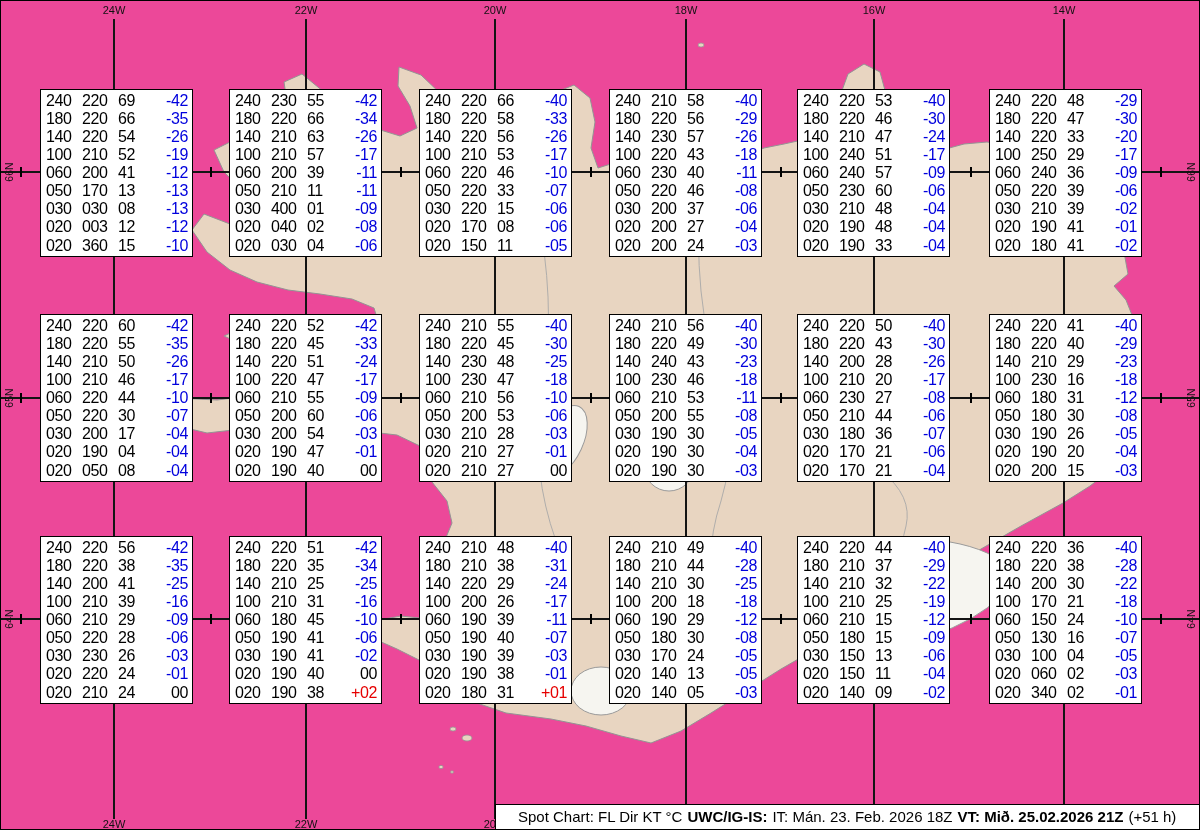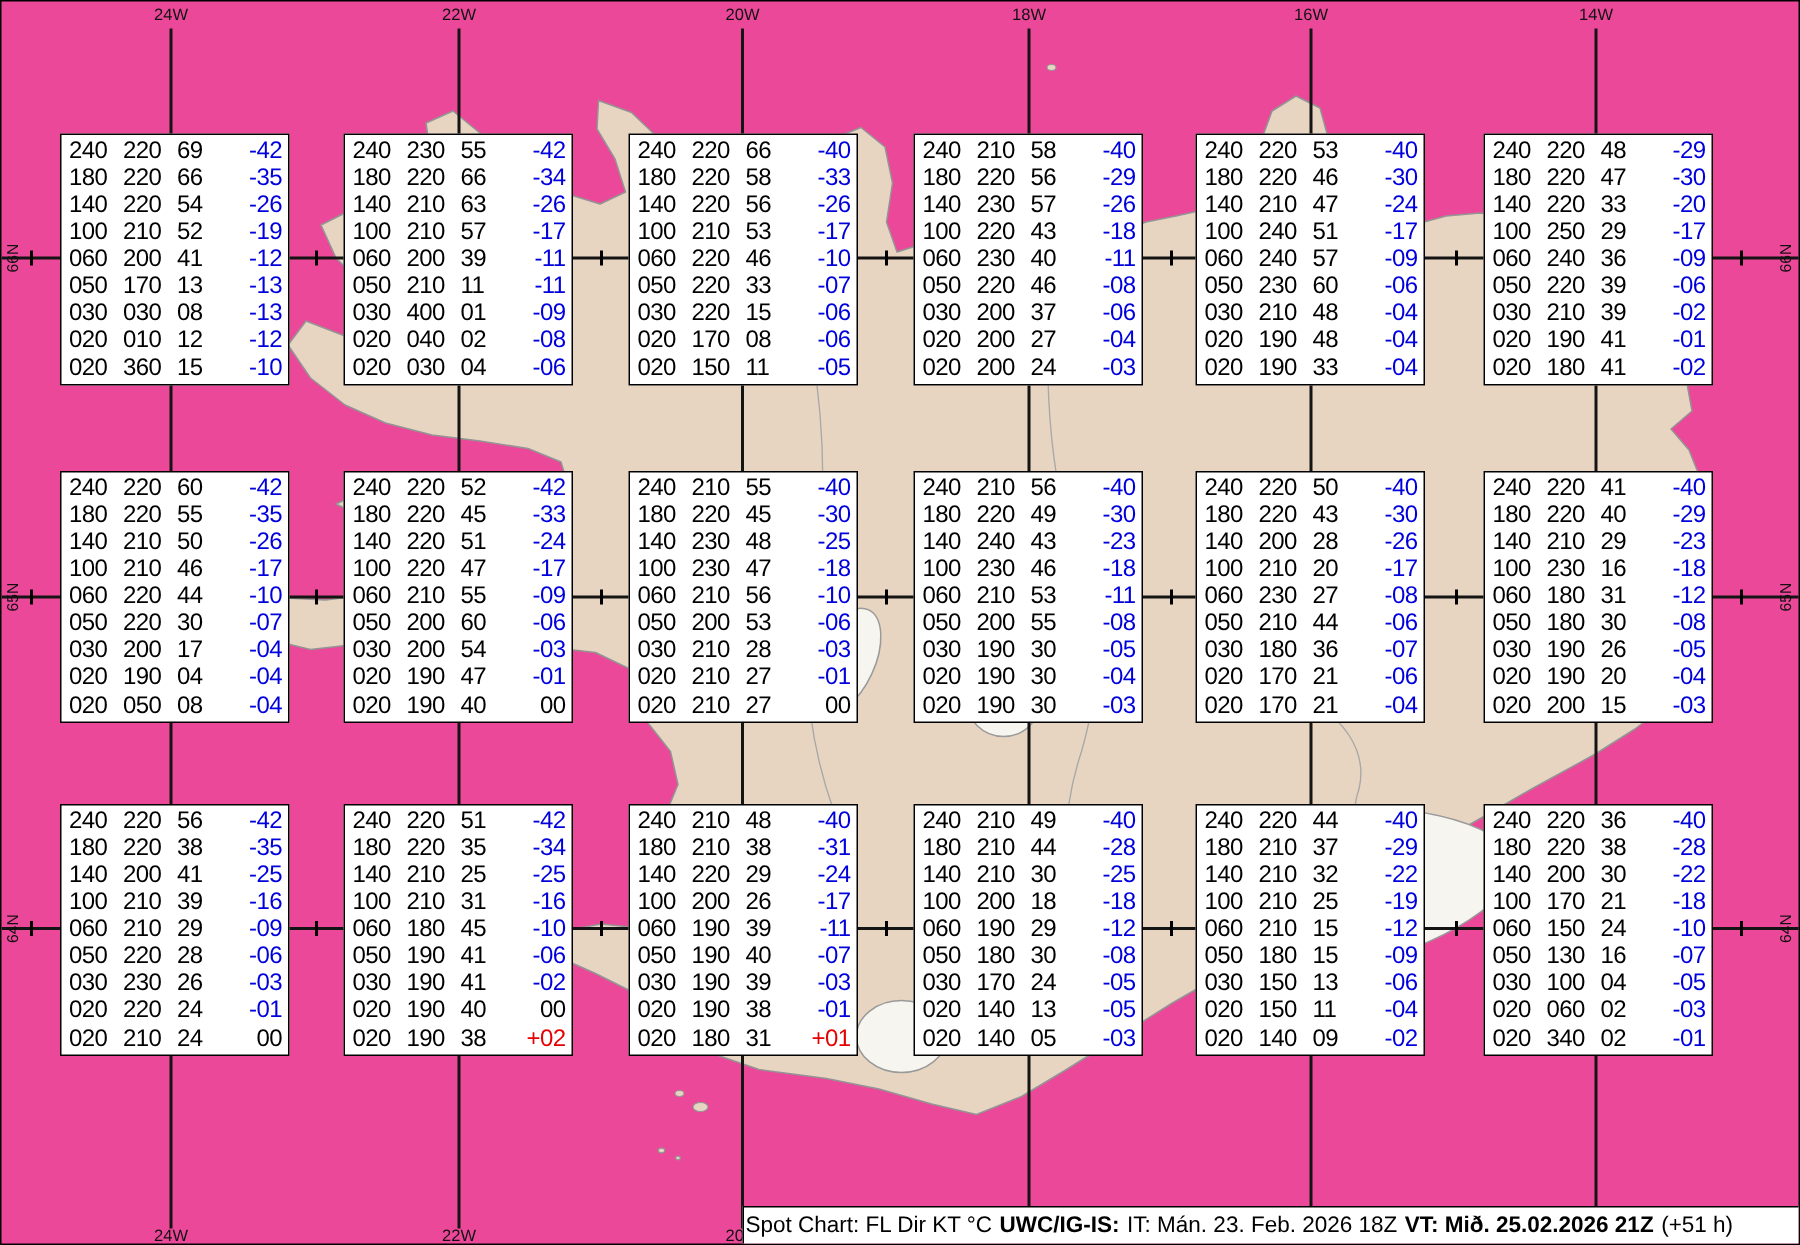--- a/index.html
+++ b/index.html
@@ -13,21 +13,21 @@
   .spot-box{position:absolute;width:153px;height:168px;background:#fff;border:1.5px solid #000;box-sizing:border-box;
             padding:2px 4px 2px 5px;display:flex;flex-direction:column;justify-content:space-between;z-index:4;
             font-size:16px;line-height:17.4px;letter-spacing:-0.4px;color:#000;}
   .spot-row{display:grid;grid-template-columns:36px 36px 28px 1fr;}
   .cell{white-space:nowrap;}
   .c3{justify-self:end;}
   .neg{color:#0000dd;}
   .pos{color:#e60000;}
   .zero{color:#000;text-align:center;}
   #footer-bar{position:absolute;left:494px;top:803px;width:706px;height:27px;background:#fff;border:1px solid #000;
-              box-sizing:border-box;z-index:6;font-size:15px;line-height:24px;white-space:nowrap;padding-left:1px;color:#000;}
+              box-sizing:border-box;z-index:6;font-size:15px;line-height:24px;white-space:nowrap;padding-left:22px;color:#000;}
   #footer-bar .seg{margin-right:5px;}
   #footer-bar .bold{font-weight:bold;}
 </style>
 </head>
 <body>
 
 <div id="stage">
 
   <svg id="map-svg" width="1200" height="830" viewBox="0 0 1200 830">
 
@@ -158,21 +158,21 @@
           <span class="cell c3 neg">-13</span>
         </div>
         <div class="spot-row">
           <span class="cell c0">030</span>
           <span class="cell c1">030</span>
           <span class="cell c2">08</span>
           <span class="cell c3 neg">-13</span>
         </div>
         <div class="spot-row">
           <span class="cell c0">020</span>
-          <span class="cell c1">010</span>
+          <span class="cell c1">003</span>
           <span class="cell c2">12</span>
           <span class="cell c3 neg">-12</span>
         </div>
         <div class="spot-row">
           <span class="cell c0">020</span>
           <span class="cell c1">360</span>
           <span class="cell c2">15</span>
           <span class="cell c3 neg">-10</span>
         </div>
       </div>

